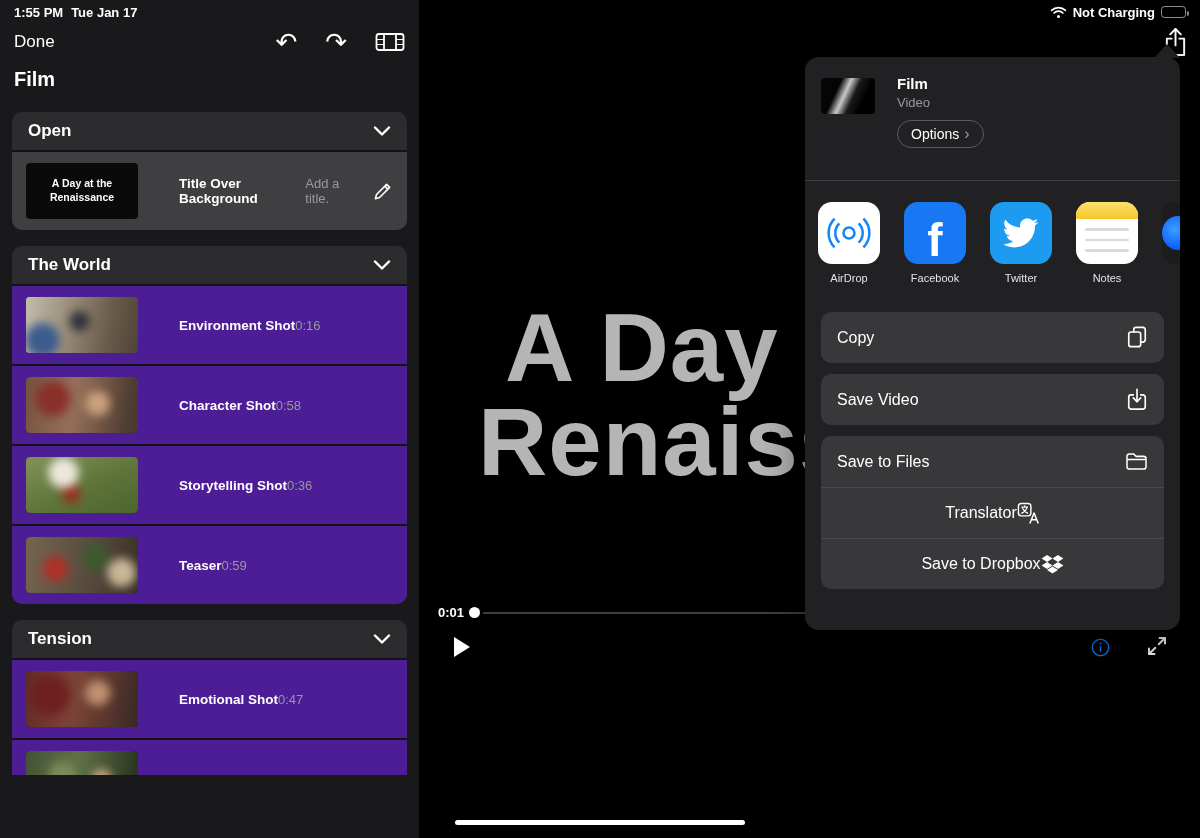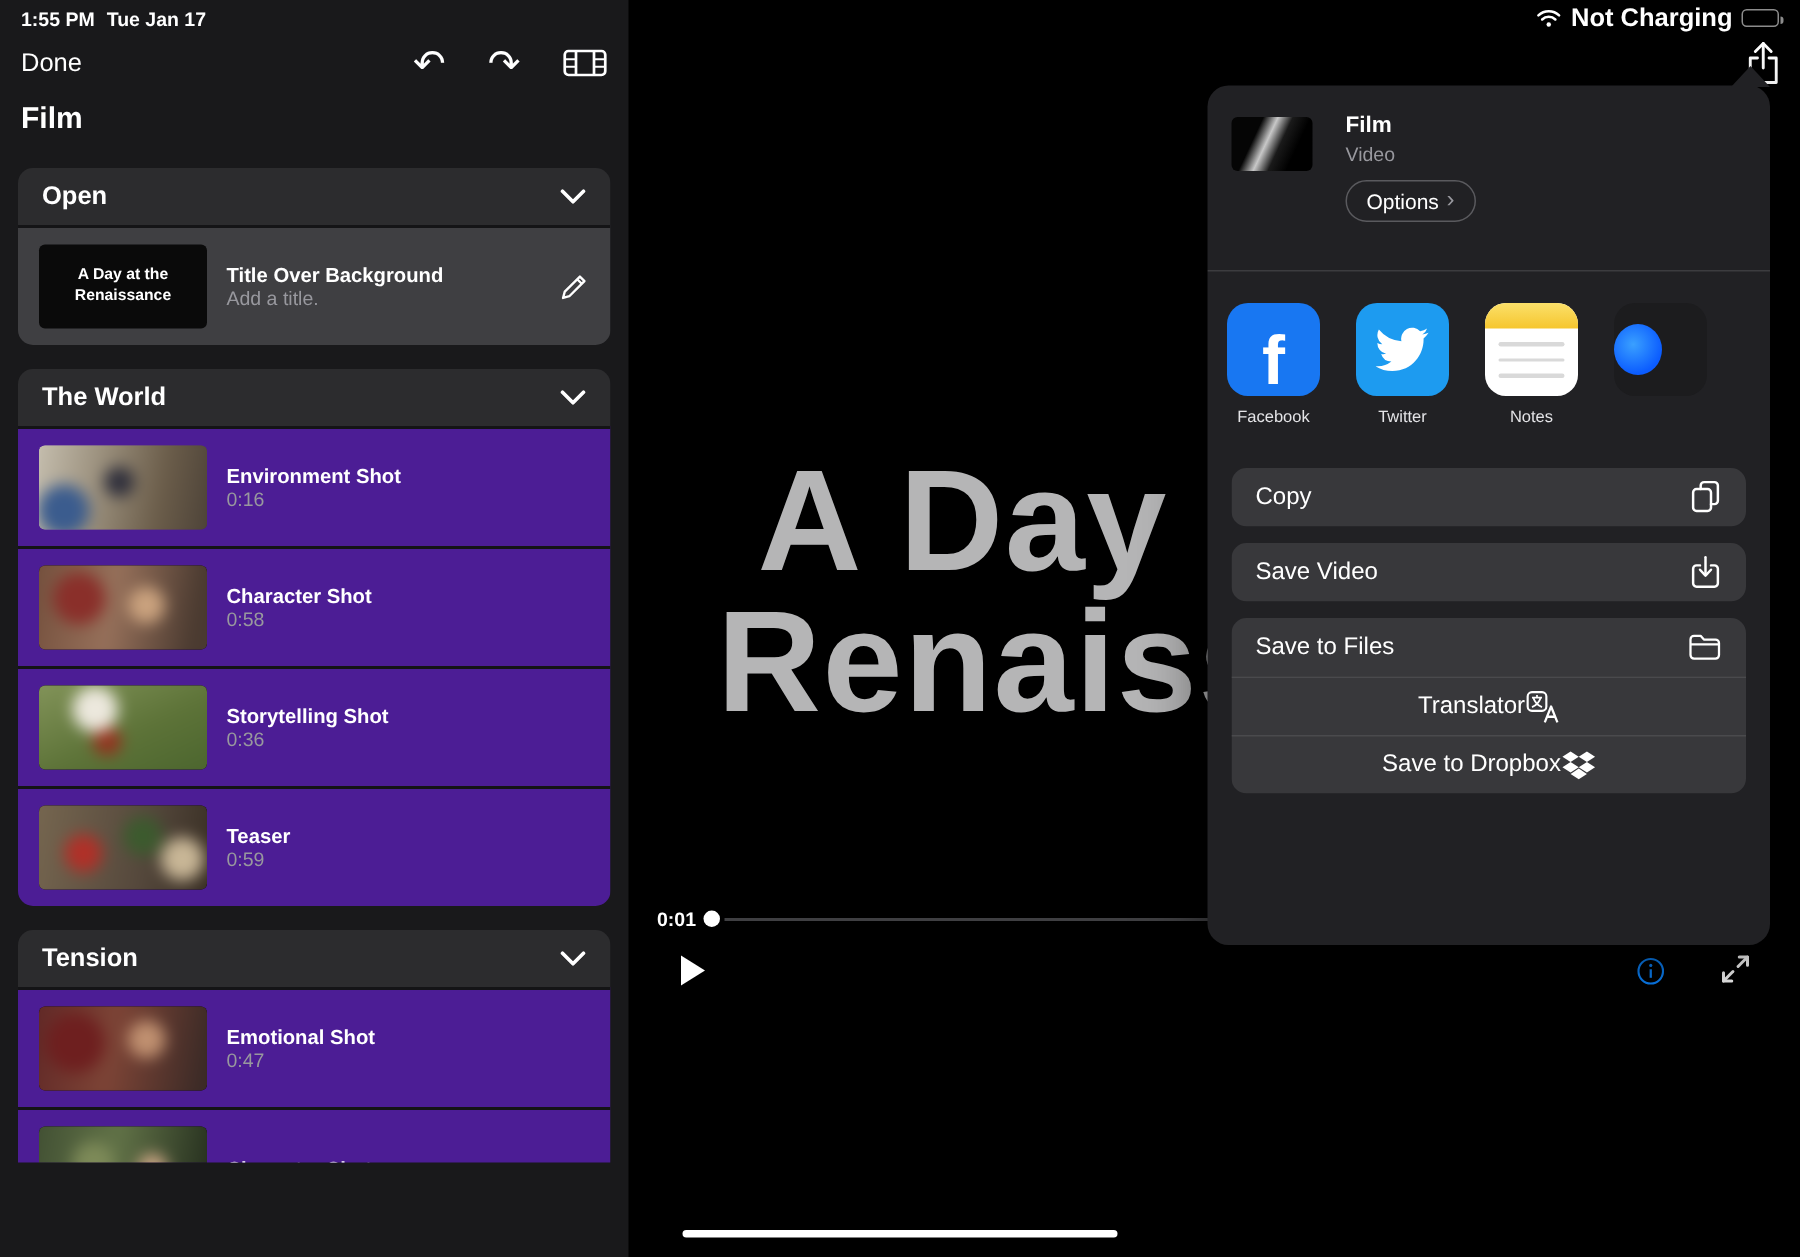--- a/index.html
+++ b/index.html
@@ -5,21 +5,21 @@
   * { margin:0; padding:0; box-sizing:border-box; }
   html,body { background:#000; }
   body { font-family:"Liberation Sans", sans-serif; color:#fff; }
   .screen { position:relative; width:1200px; height:838px; background:#000; overflow:hidden; }
 
   
   .status-bar { position:absolute; top:0; left:0; right:0; height:24px; display:flex;
     justify-content:space-between; align-items:center; padding:0 14px; font-size:13px;
     font-weight:700; z-index:60; }
   .sb-left { display:flex; gap:8px; }
-  .sb-right { display:flex; align-items:center; gap:6px; font-weight:600; font-size:17px; }
+  .sb-right { display:flex; align-items:center; gap:6px; font-weight:600; font-size:13px; }
   .battery { position:relative; width:25px; height:12px; border:1px solid rgba(255,255,255,.55);
     border-radius:3.5px; padding:1.5px; }
   .battery .fill { height:100%; width:82%; background:#fff; border-radius:1.5px; }
   .battery .nub { position:absolute; right:-4px; top:3.5px; width:2.5px; height:5px;
     background:rgba(255,255,255,.55); border-radius:0 2px 2px 0; }
 
   
   .sidebar { position:absolute; top:0; left:0; width:420px; height:838px; background:#19191b;
     border-right:1px solid #000; z-index:10; }
   .sidebar-toolbar { position:absolute; top:28px; left:14px; right:14px; height:28px;
@@ -59,21 +59,21 @@
   .t-teaser .blur { background:radial-gradient(circle at 30% 55%, #b03028 0 12%, transparent 13%),
             radial-gradient(circle at 60% 40%, #3c5a2e 0 14%, transparent 15%),
             radial-gradient(circle at 80% 60%, #c8b696 0 12%, transparent 13%),
             linear-gradient(100deg,#7a6a52,#55483c 60%,#32291f); }
   .t-emo .blur { background:radial-gradient(circle at 26% 45%, #6e1f1f 0 18%, transparent 19%),
             radial-gradient(circle at 62% 42%, #c09070 0 13%, transparent 14%),
             linear-gradient(100deg,#5c2424,#7d4436 45%,#3a2a26 90%); }
   .t-char2 .blur { background:radial-gradient(circle at 35% 45%, #7d8a58 0 14%, transparent 15%),
             radial-gradient(circle at 65% 50%, #caa584 0 10%, transparent 11%),
             linear-gradient(100deg,#3c4a30,#617247 45%,#26301f 90%); }
-  .clip-meta { display:flex; flex-direction:column; gap:0; min-width:0; }
+  .clip-meta { display:flex; flex-direction:row; gap:0; min-width:0;margin-left:28px; }
   .clip-title { font-size:13.5px; font-weight:700; color:#fff; }
   .clip-sub, .clip-duration { font-size:13px; color:#98989e; }
   .edit-btn { margin-left:auto; background:none; border:none; cursor:pointer; display:flex; }
 
   .bottom-bar { position:absolute; left:0; right:0; bottom:0; height:63px; background:#070708;
     display:flex; align-items:center; justify-content:space-between; padding:0 16px; z-index:20; }
   .add-btn { display:flex; align-items:center; gap:10px; background:none; border:none;
     color:#fff; font-size:17px; cursor:pointer; font-family:inherit; }
   .select-btn { background:none; border:none; color:#fff; font-size:17px; cursor:pointer;
     font-family:inherit; padding-right:12px; }
@@ -129,21 +129,21 @@
   .tile-facebook .fb-f { color:#fff; font-size:46px; font-weight:700; margin-top:14px; }
   .tile-twitter { background:#1d9bf0; }
   .tile-notes { background:#fff; flex-direction:column; justify-content:flex-start; }
   .notes-top { width:100%; height:17px; background:linear-gradient(#fbe06a,#f6c62e); }
   .notes-lines { width:100%; padding:9px 9px 0; display:flex; flex-direction:column; gap:8px; }
   .notes-lines i { display:block; height:2.5px; background:#d9d9d9; border-radius:2px; }
   .tile-k { background:#1c1c1e; }
   .tile-k .k-orb { width:34px; height:34px; border-radius:50%;
     background:radial-gradient(circle at 40% 40%, #3aa0ff, #0b5cff 70%); margin-right:30px; }
   .action-group { margin:0 16px 11px; border-radius:10px; overflow:hidden; }
-  .action-row { height:39px; background:#38383b; display:flex; align-items:center;
+  .action-row { height:51px; background:#38383b; display:flex; align-items:center;
     justify-content:space-between; padding:0 16px; width:100%; border:none; color:#fff;
     font-size:16px; cursor:pointer; font-family:inherit; text-align:left; }
   .action-row + .action-row { border-top:1px solid #4a4a4d;justify-content:center; }
   .action-row .row-icon { display:flex; }
 </style>
 </head>
 <body>
 
 <div class="screen">
 
@@ -337,20 +337,30 @@
           <span>Options</span>
           <span class="chev">›</span>
         </button>
       </div>
     </div>
 
     <div class="sheet-divider"></div>
 
     <div class="targets">
       <button class="target">
+        <span class="icon-tile tile-airdrop">
+          <svg width="44" height="44" viewBox="0 0 40 40" fill="none" stroke="#1086f8" stroke-width="2.3">
+            <circle cx="20" cy="20" r="5"></circle>
+            <path d="M11.2 28.8 a12.4 12.4 0 0 1 0-17.6 M28.8 11.2 a12.4 12.4 0 0 1 0 17.6"></path>
+            <path d="M6.9 33.1 a18.5 18.5 0 0 1 0-26.2 M33.1 6.9 a18.5 18.5 0 0 1 0 26.2"></path>
+          </svg>
+        </span>
+        <span class="target-label">AirDrop</span>
+      </button>
+      <button class="target">
         <span class="icon-tile tile-facebook">
           <span class="fb-f">f</span>
         </span>
         <span class="target-label">Facebook</span>
       </button>
       <button class="target">
         <span class="icon-tile tile-twitter">
           <svg width="36" height="36" viewBox="0 0 24 24" fill="#fff">
             <path d="M23.6 4.6c-.9.4-1.8.65-2.8.77a4.9 4.9 0 0 0 2.14-2.7c-.94.56-2 .97-3.1 1.19a4.88 4.88 0 0 0-8.32 4.45A13.85 13.85 0 0 1 1.5 3.16a4.87 4.87 0 0 0 1.51 6.51c-.8-.03-1.55-.25-2.21-.61v.06a4.88 4.88 0 0 0 3.91 4.78 4.9 4.9 0 0 1-2.2.08 4.89 4.89 0 0 0 4.56 3.39A9.8 9.8 0 0 1 0 19.4a13.8 13.8 0 0 0 7.48 2.19c8.98 0 13.89-7.44 13.89-13.89l-.02-.63a9.9 9.9 0 0 0 2.25-2.47z"></path>
           </svg>

